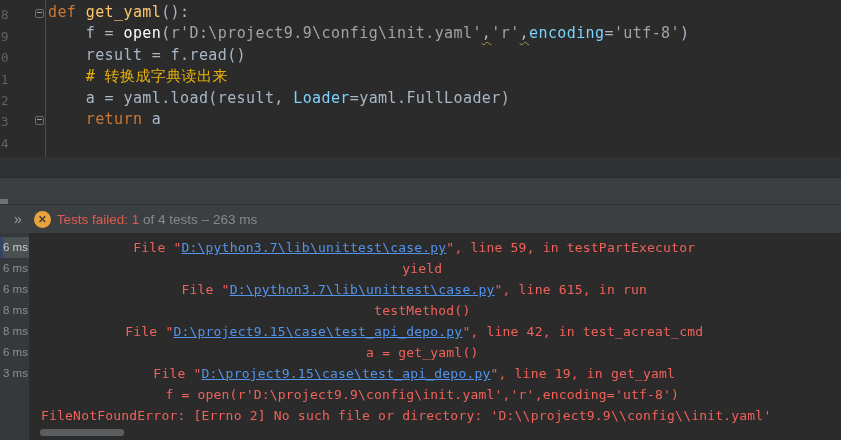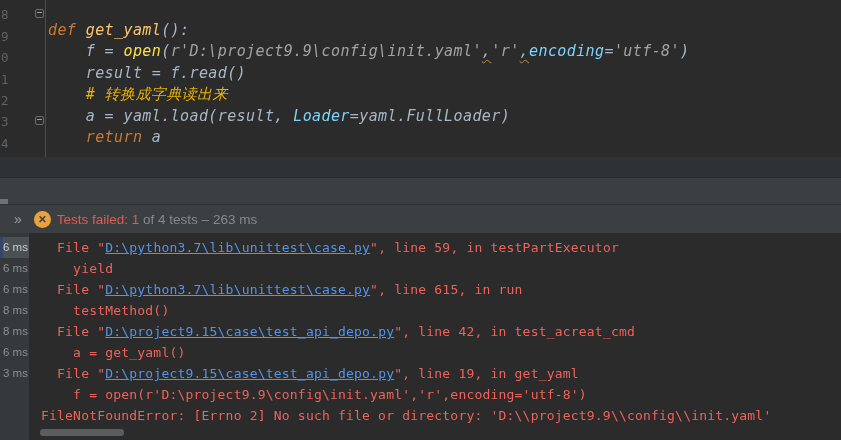--- a/index.html
+++ b/index.html
@@ -10,25 +10,25 @@
   
   #editor{left:0;top:0;width:841px;height:157px;background:#2B2B2B;overflow:hidden;}
   #nums{left:1px;top:0;width:11px;padding-top:3px;font-size:12.5px;line-height:21.4px;
         color:#606366;overflow:hidden;}
   .lnum{height:21.4px;}
   .lnum.partial{margin-top:-20px;}
   #gline{left:45px;top:0;width:1px;height:157px;background:#4B4E50;}
   .fmark{position:absolute;left:35px;width:7px;height:7px;border:1px solid #6B6E70;
          border-radius:2px;background:#2B2B2B;}
   .fmark:after{content:"";position:absolute;left:1px;right:1px;top:2px;height:1px;background:#9DA0A2;}
-  #codes{left:48px;top:0;padding-top:20px;font-size:15px;line-height:21.4px;
-         letter-spacing:0.4px;white-space:pre;color:#A9B7C6;font-style:italic;}
+  #codes{left:48px;top:0;padding-top:2px;font-size:15px;line-height:21.4px;
+         letter-spacing:0.4px;white-space:pre;color:#A9B7C6;}
   .eline{height:21.4px;}
   .t-kw{color:#CC7832;} .t-fn{color:#FFC66D;} .t-str{color:#a3a3a3;}
-  .t-com{color:#eab308;} .t-bi{color:#fde047;} .t-arg{color:#7dd3fc;} .t-def{color:#A9B7C6;}
+  .t-com{color:#eab308;} .t-bi{color:#ffffff;} .t-arg{color:#7dd3fc;} .t-def{color:#A9B7C6;}
   .t-sq{text-decoration-line:underline;text-decoration-style:wavy;
         text-decoration-color:#A79C3F;text-decoration-thickness:1px;text-underline-offset:3px;}
 
   
   #band{left:0;top:157px;width:841px;height:20px;background:#2F3234;}
   #paneltop{left:0;top:177px;width:841px;height:27px;background:#3C3F41;border-top:1px solid #282A2C;}
   #splitter{left:0;top:199px;width:8px;height:7px;background:#6F7376;}
 
   
   #toolbar{left:0;top:204px;width:841px;height:29px;background:#3C3F41;
@@ -42,21 +42,21 @@
   #sumtext{color:#87898B;white-space:pre;}
 
   
   #console{left:0;top:233px;width:841px;height:207px;background:#2B2B2B;overflow:hidden;}
   #times{left:0;top:0;width:29px;height:207px;background:#36393B;padding-top:4px;
          font-family:"Liberation Sans",sans-serif;font-size:11.5px;color:#8C8F91;}
   .trow{height:21px;line-height:21px;padding-left:3px;white-space:nowrap;}
   .trow.sel{background:#4B5052;color:#C8CACC;border-left:3px solid #344663;padding-left:0;}
   #out{left:0;top:0;padding:4px 0 0 41px;font-size:13px;line-height:21px;
        letter-spacing:0.2px;white-space:pre;}
-  .crow{height:21px;}
+  .crow{height:21px;text-align:center;}
   .c-err{color:#F0625A;}
   .c-link{color:#5394EC;text-decoration:underline;cursor:pointer;}
   #hthumb{left:40px;top:196px;width:84px;height:7px;background:#5A5E60;border-radius:3px;}
 </style>
 </head>
 <body>
 
 <div id="editor" class="abs">
   <div id="nums" class="abs">
       <div class="lnum partial">7</div>

